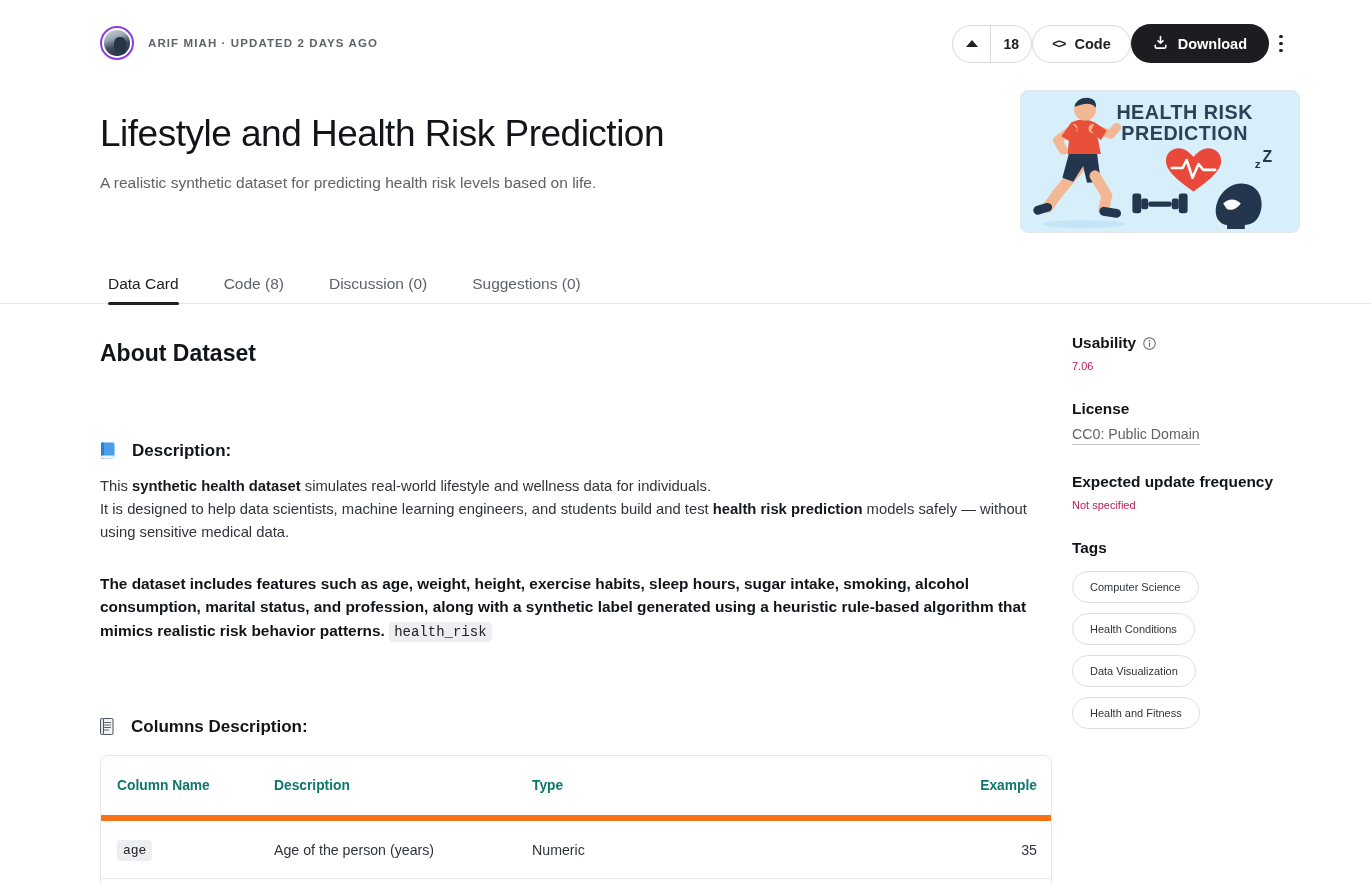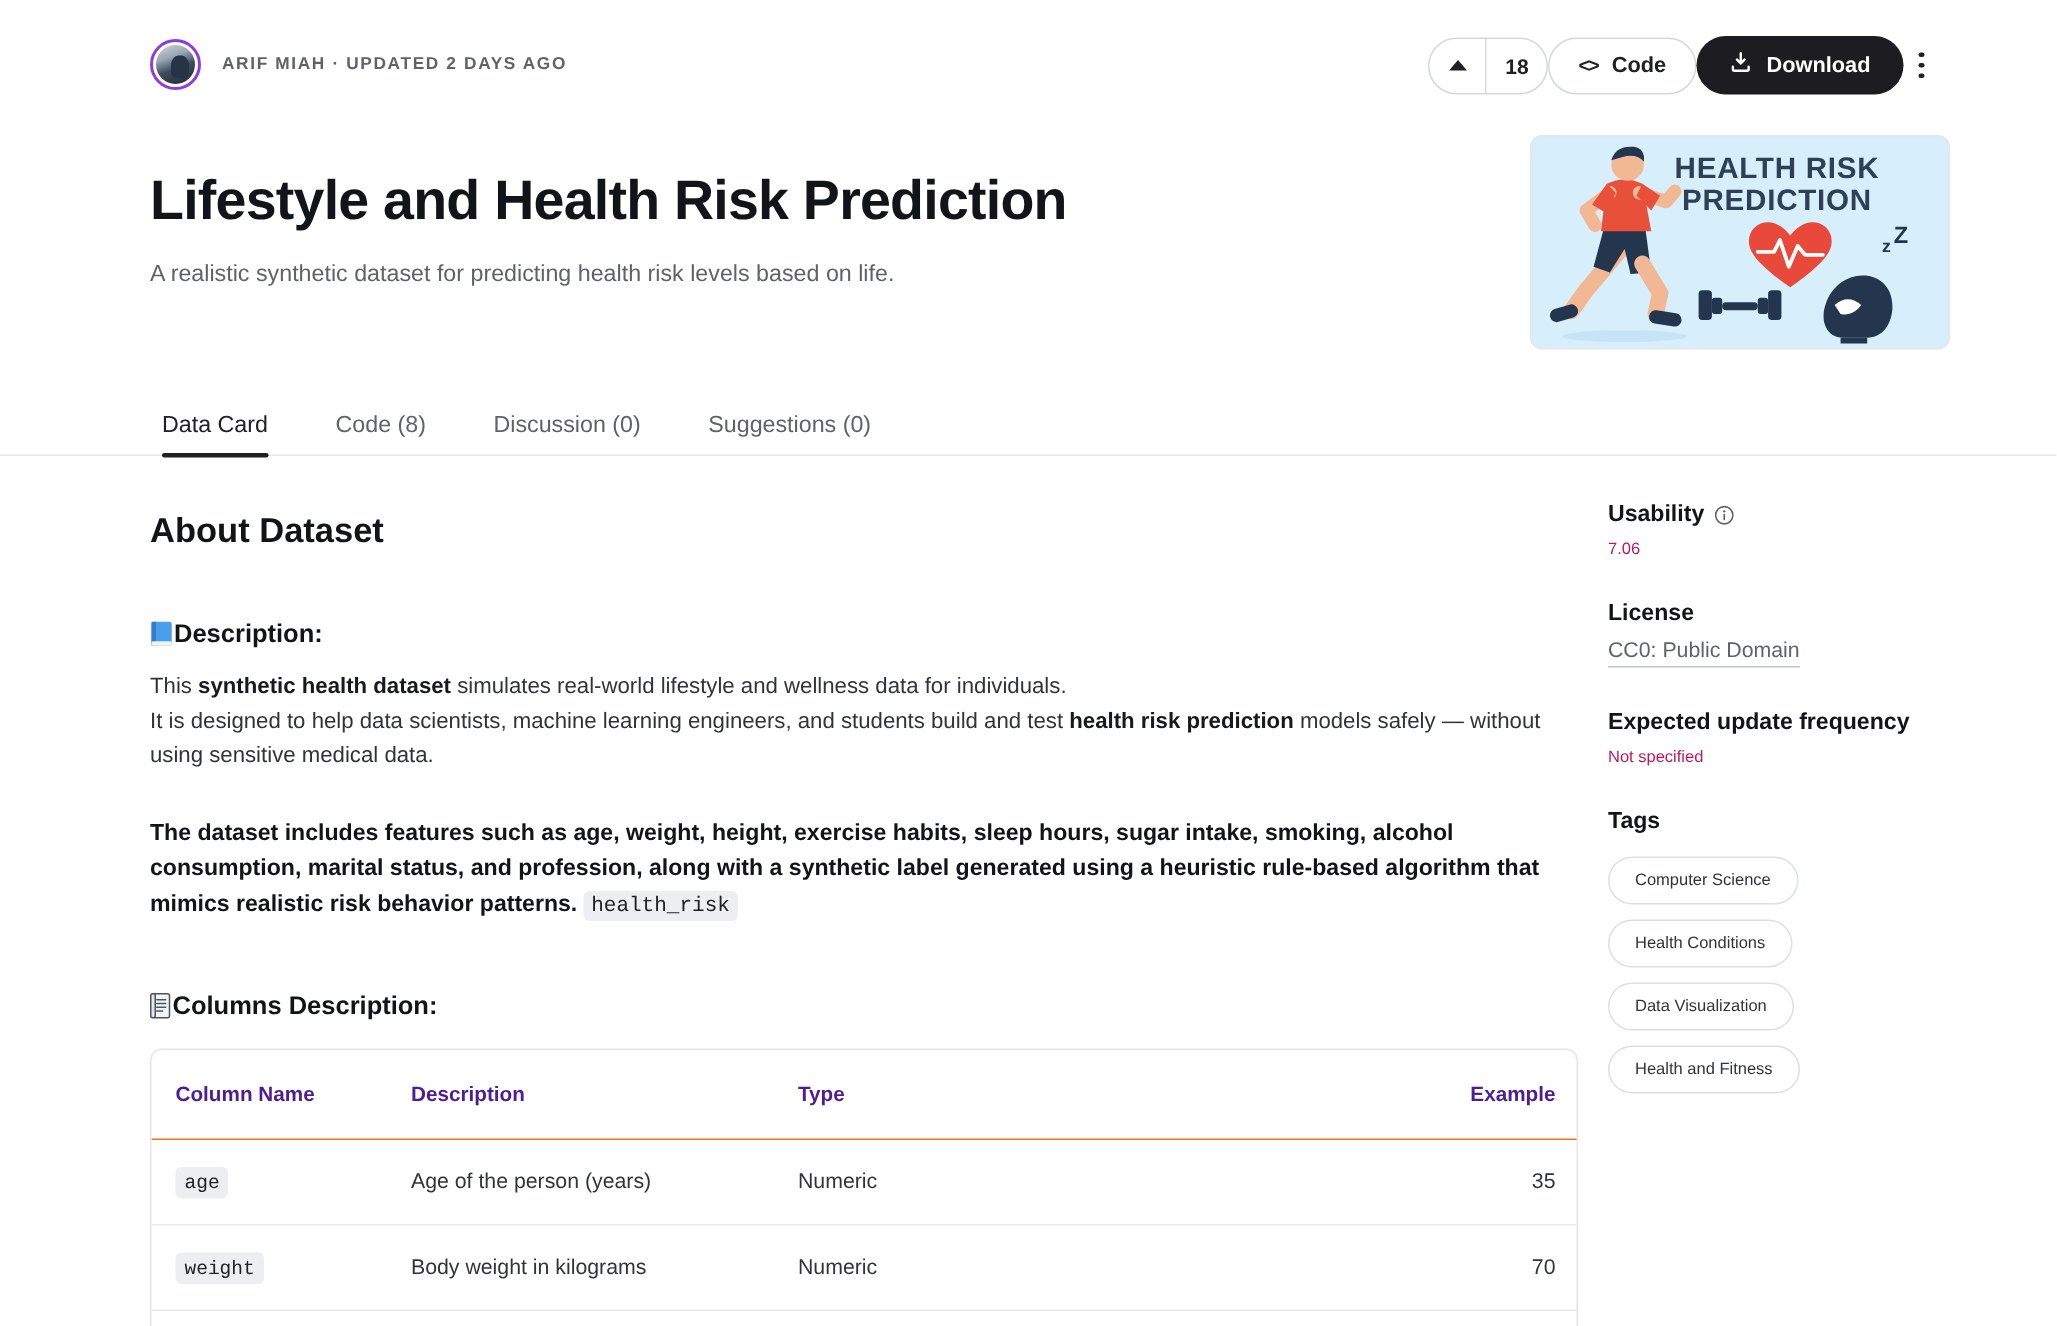--- a/index.html
+++ b/index.html
@@ -75,21 +75,21 @@
   }
   .kebab {
     width: 24px; height: 38px; display: flex; flex-direction: column;
     align-items: center; justify-content: center; gap: 3.5px; cursor: pointer;
   }
   .kebab i { width: 3.6px; height: 3.6px; border-radius: 50%; background: #202124; display:block; }
 
   
   .hero-title {
     position: absolute; left: 100px; top: 113px;
-    font-size: 37px; font-weight: 700; letter-spacing: -0.5px; color: #111418;
+    font-size: 37px; font-weight: 400; letter-spacing: -0.5px; color: #111418;
     margin: 0; line-height: 1.15;
   }
   .hero-sub {
     position: absolute; left: 100px; top: 174px;
     font-size: 15.5px; color: #5f6368; margin: 0;
   }
 
   .banner {
     position: absolute; left: 1020px; top: 90px; width: 280px; height: 143px;
     border-radius: 8px; background: #d7eefb; overflow: hidden;
@@ -114,22 +114,22 @@
   }
 
   
   .content { position: absolute; left: 0; top: 304px; width: 1371px; }
   .main-col { position: absolute; left: 100px; top: 0; width: 952px; }
   .side-col { position: absolute; left: 1072px; top: 30px; width: 240px; }
 
   h2.about { font-size: 23px; font-weight: 700; margin: 36px 0 0 0; color: #111418; }
 
   .sec-head {
-    display: flex; align-items: center; gap: 0;
-    font-size: 17px; font-weight: 700; color: #111418; margin-top: 46px;
+    display: flex; align-items: center; gap: 16px;
+    font-size: 17px; font-weight: 700; color: #111418; margin-top: 74px;
   }
   .emoji { font-size: 17px; line-height: 1; }
   .book-ico { width: 16px; height: 18px; display:block; }
   .scroll-ico { width: 15px; height: 18px; display:block; }
 
   p.body {
     font-size: 14.8px; line-height: 1.55; color: #30343a; margin: 14px 0 0 0;
   }
   p.body b { color: #16191d; font-weight: 700; }
   p.strongpara {
@@ -141,22 +141,22 @@
     background: #eceef1; border-radius: 4px; padding: 2px 5px; color: #202124;
   }
 
   
   .tbl-wrap {
     margin-top: 18px; border: 1px solid #e4e6e9; border-radius: 8px;
     overflow: hidden; background: #fff; width: 952px;
   }
   table { border-collapse: collapse; width: 100%; table-layout: fixed; }
   th {
-    text-align: left; font-size: 13.8px; font-weight: 700; color: #4c1d95;
-    padding: 22px 16px; border-bottom: 1px solid #f97316;
+    text-align: left; font-size: 13.8px; font-weight: 700; color: #0f766e;
+    padding: 22px 16px; border-bottom: 6px solid #f97316;
   }
   td {
     font-size: 14.2px; color: #30343a; padding: 20px 16px;
     border-bottom: 1px solid #e8eaec; vertical-align: middle;
   }
   th.c1, td.c1 { width: 157px; }
   th.c2, td.c2 { width: 258px; }
   th.c3, td.c3 { width: 420px; }
   th.c4, td.c4 { width: 117px; text-align: right; }
   td.c4 { text-align: right; }

